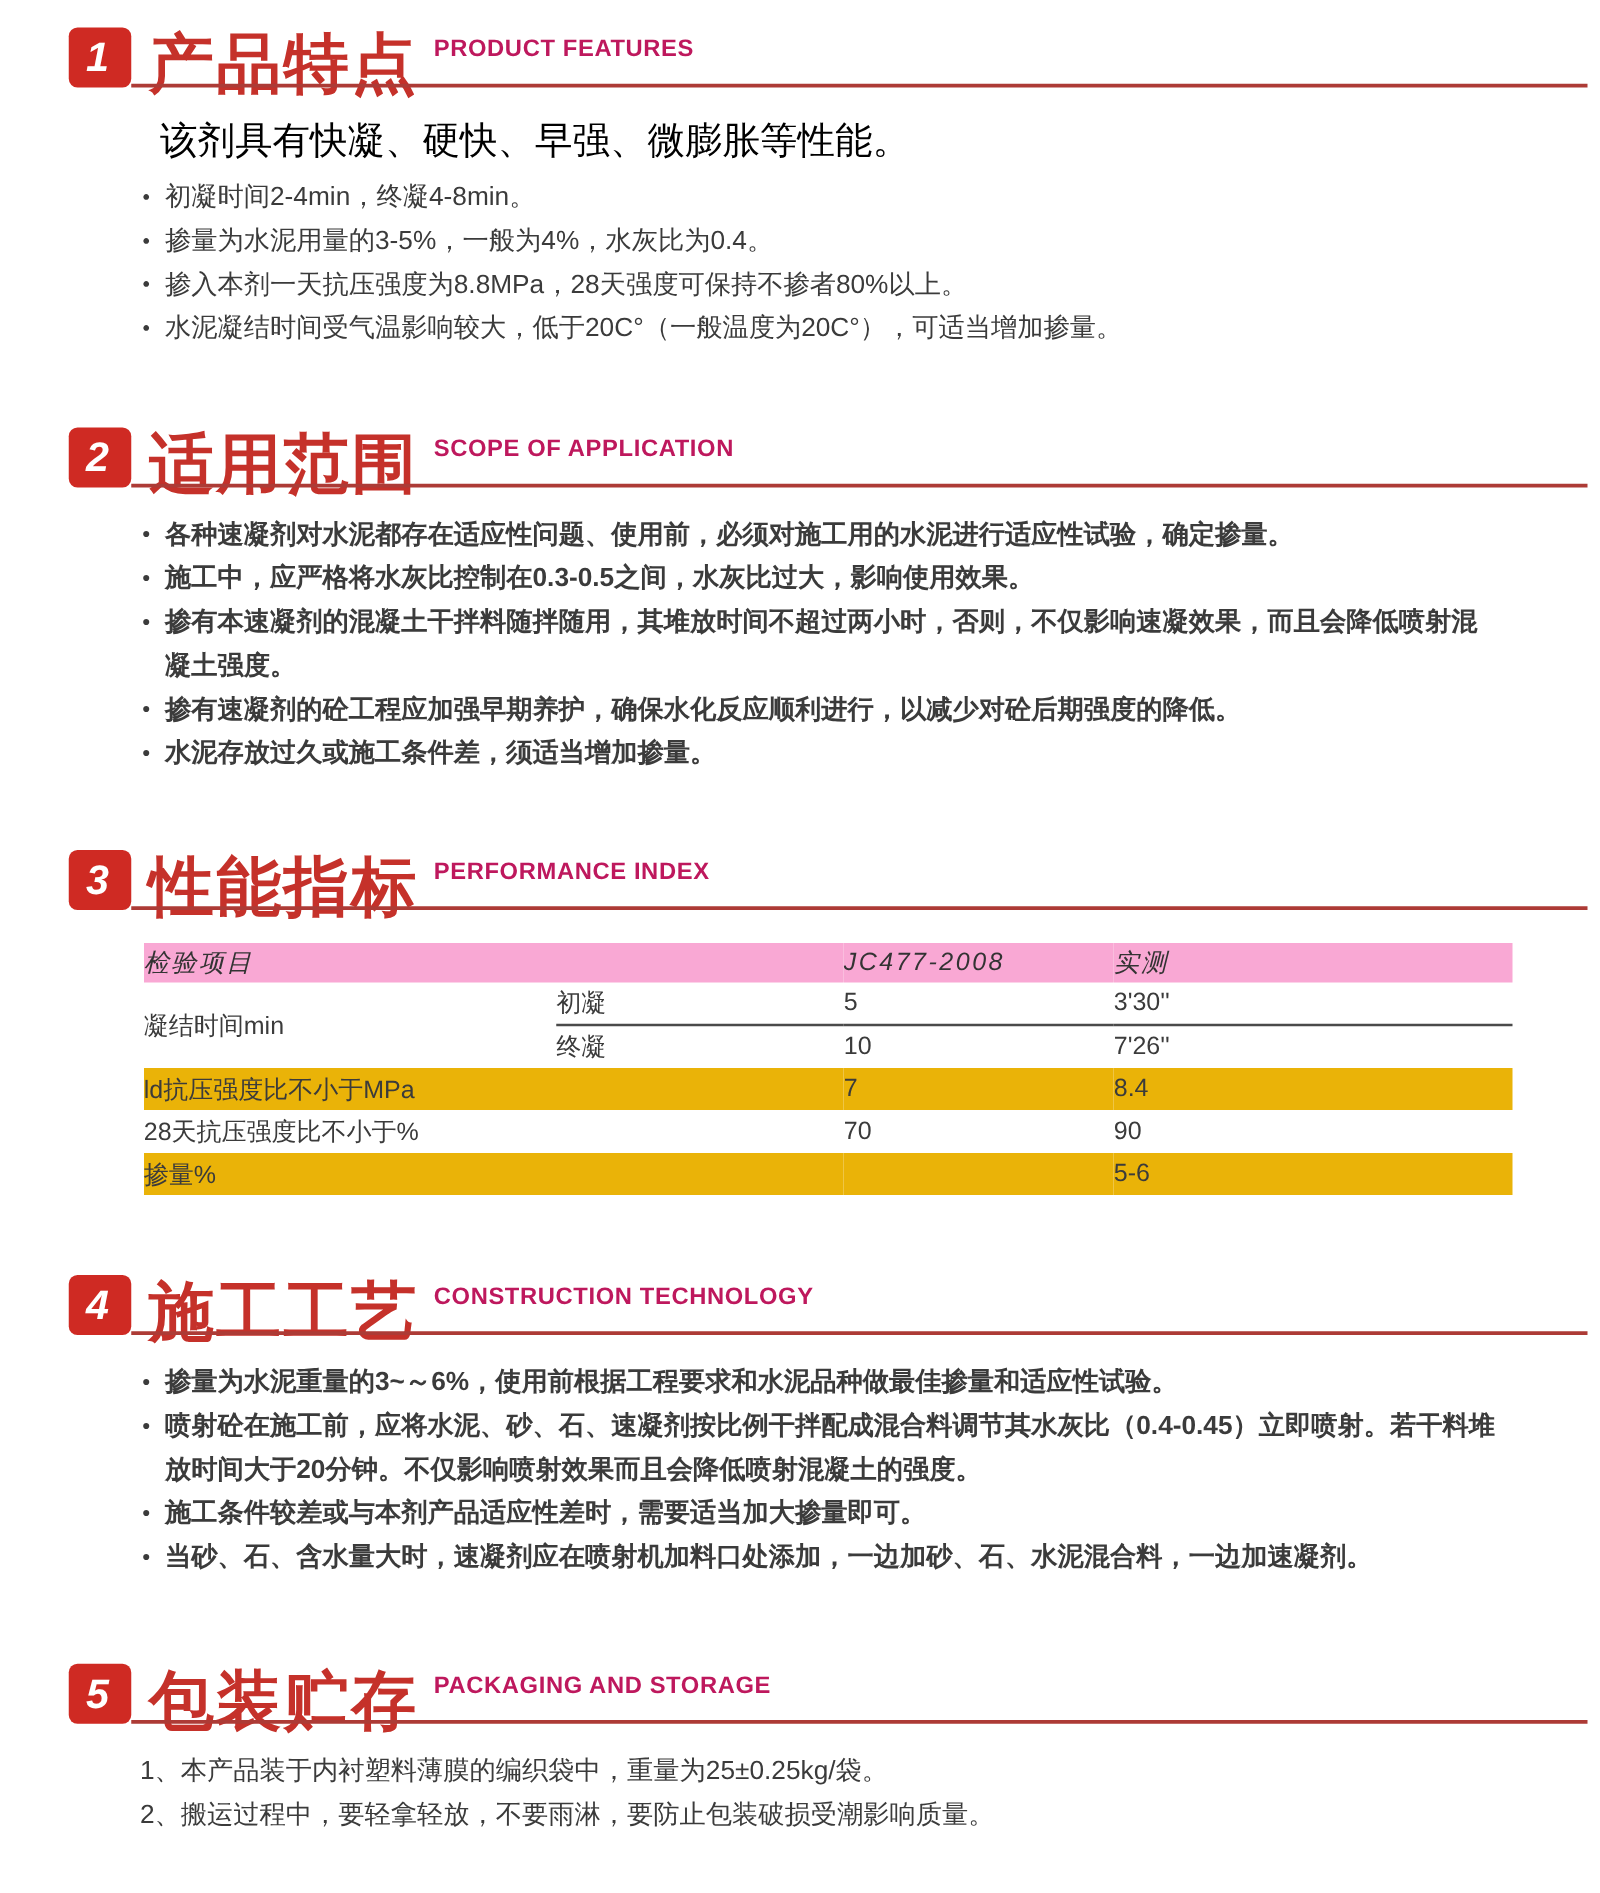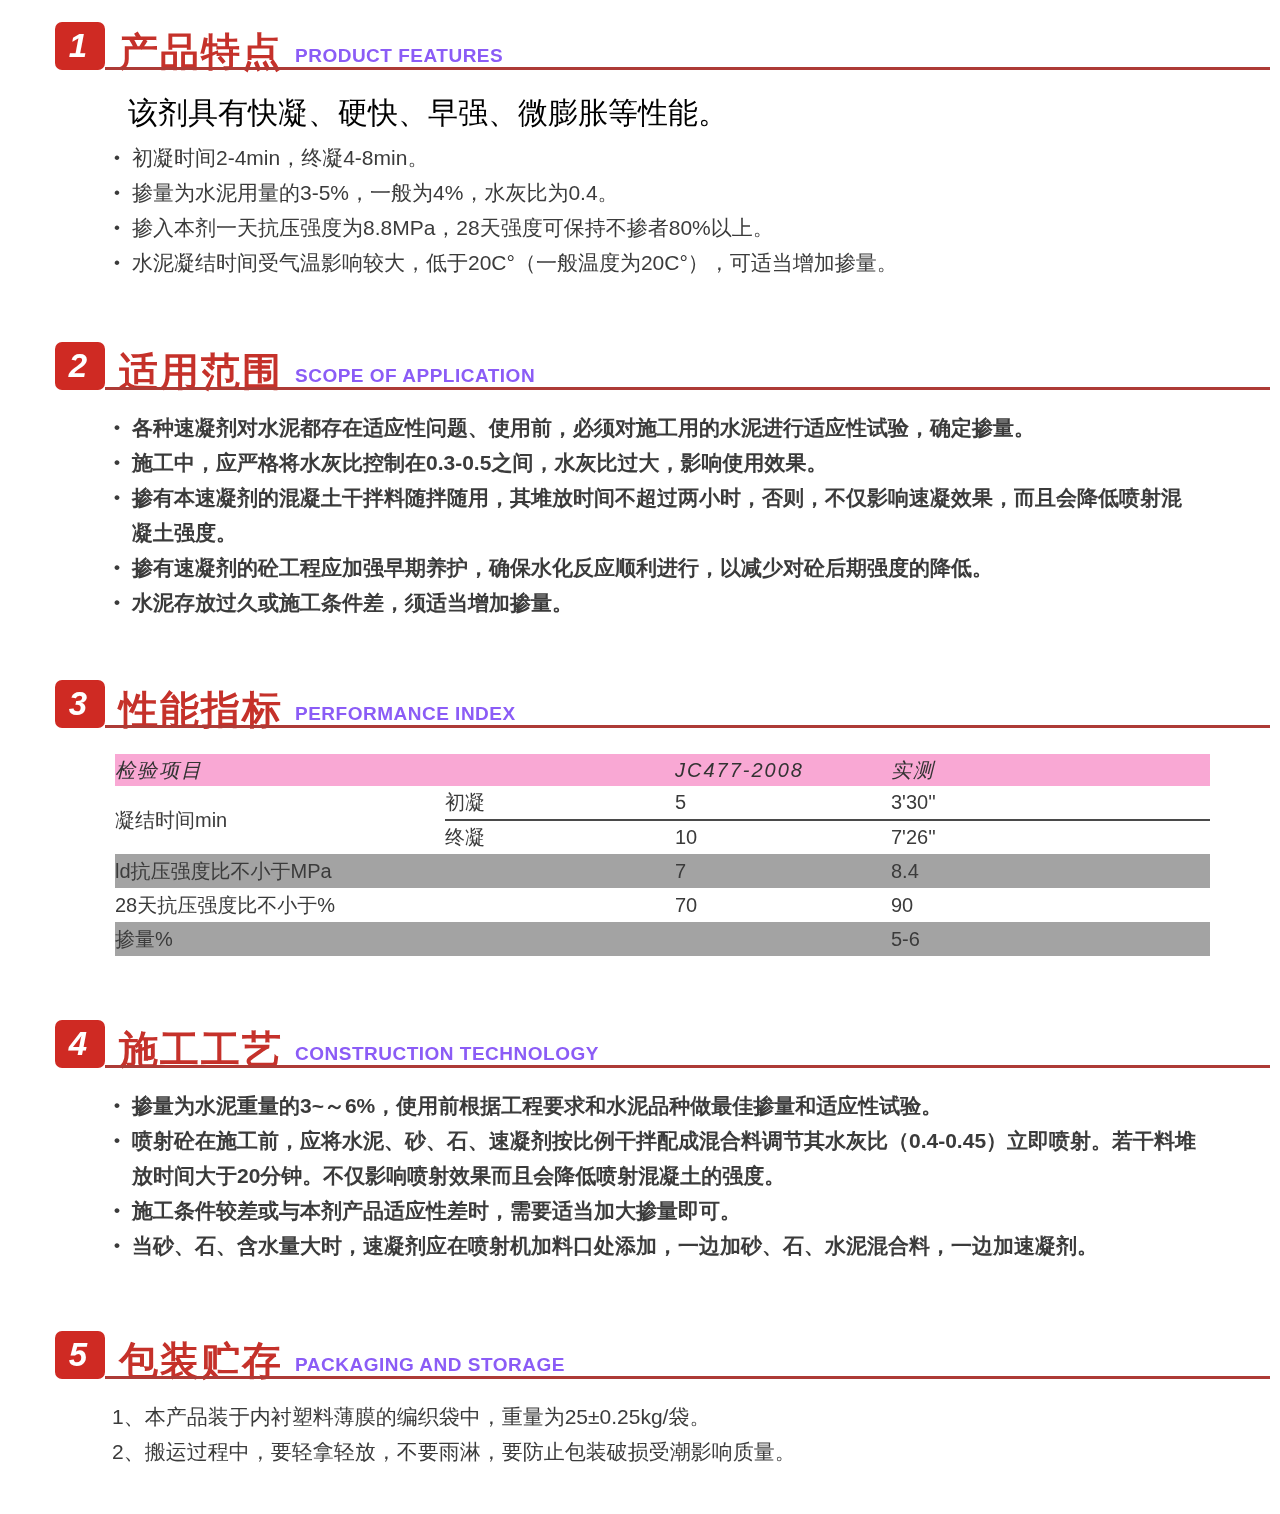--- a/index.html
+++ b/index.html
@@ -18,25 +18,25 @@
   .badge{
     width:50px;height:48px;background:#cf2a23;border-radius:7px;
     display:flex;align-items:center;justify-content:center;flex:0 0 auto;
     position:relative;z-index:2;
   }
   .badge span{
     color:#ffffff;font-size:33px;font-weight:bold;font-style:italic;
     line-height:48px;transform:translateX(-2px);
   }
   .title-cn{
-    margin:0 0 -4px 14px;font-size:39px;font-weight:bold;color:#c5312a;
+    margin:0 0 -4px 14px;font-size:52px;font-weight:bold;color:#c5312a;
     letter-spacing:2px;line-height:44px;white-space:nowrap;
   }
   .title-en{
-    margin:0 0 3px 12px;font-size:19px;font-weight:bold;color:#8b5cf6;
+    margin:0 0 19px 12px;font-size:19px;font-weight:bold;color:#be185d;
     letter-spacing:0.5px;white-space:nowrap;
   }
   .rule{
     position:absolute;left:50px;right:0;bottom:0;height:3px;background:#ad3b36;
   }
 
   
   .sec-body{margin-left:112px;width:1085px;}
   .intro{
     margin:28px 0 0 16px;font-size:30px;font-weight:normal;color:#000000;
@@ -66,21 +66,21 @@
     border-collapse:collapse;table-layout:fixed;width:1095px;
     margin:26px 0 0 115px;font-size:20px;color:#3b3b3b;
   }
   table.perf td,table.perf th{
     padding:0;font-weight:normal;vertical-align:middle;text-align:left;
     overflow:hidden;white-space:nowrap;
   }
   tr.t-head{height:32px;background:#f9a8d4;font-style:italic;}
   tr.t-head th{font-size:20px;color:#333333;letter-spacing:2px;}
   tr.t-row{height:34px;}
-  .gray{background:#a3a3a3;}
+  .gray{background:#eab308;}
   .pad-l{padding-left:16px;}
   .sub-l{padding-left:60px;}
   .c-center{text-align:center;}
   .c-meas{padding-left:144px;}
   tr.t-sub2 td{border-top:2px solid #4a4a4a;}
 </style>
 </head>
 <body>
 
 <div class="page">

